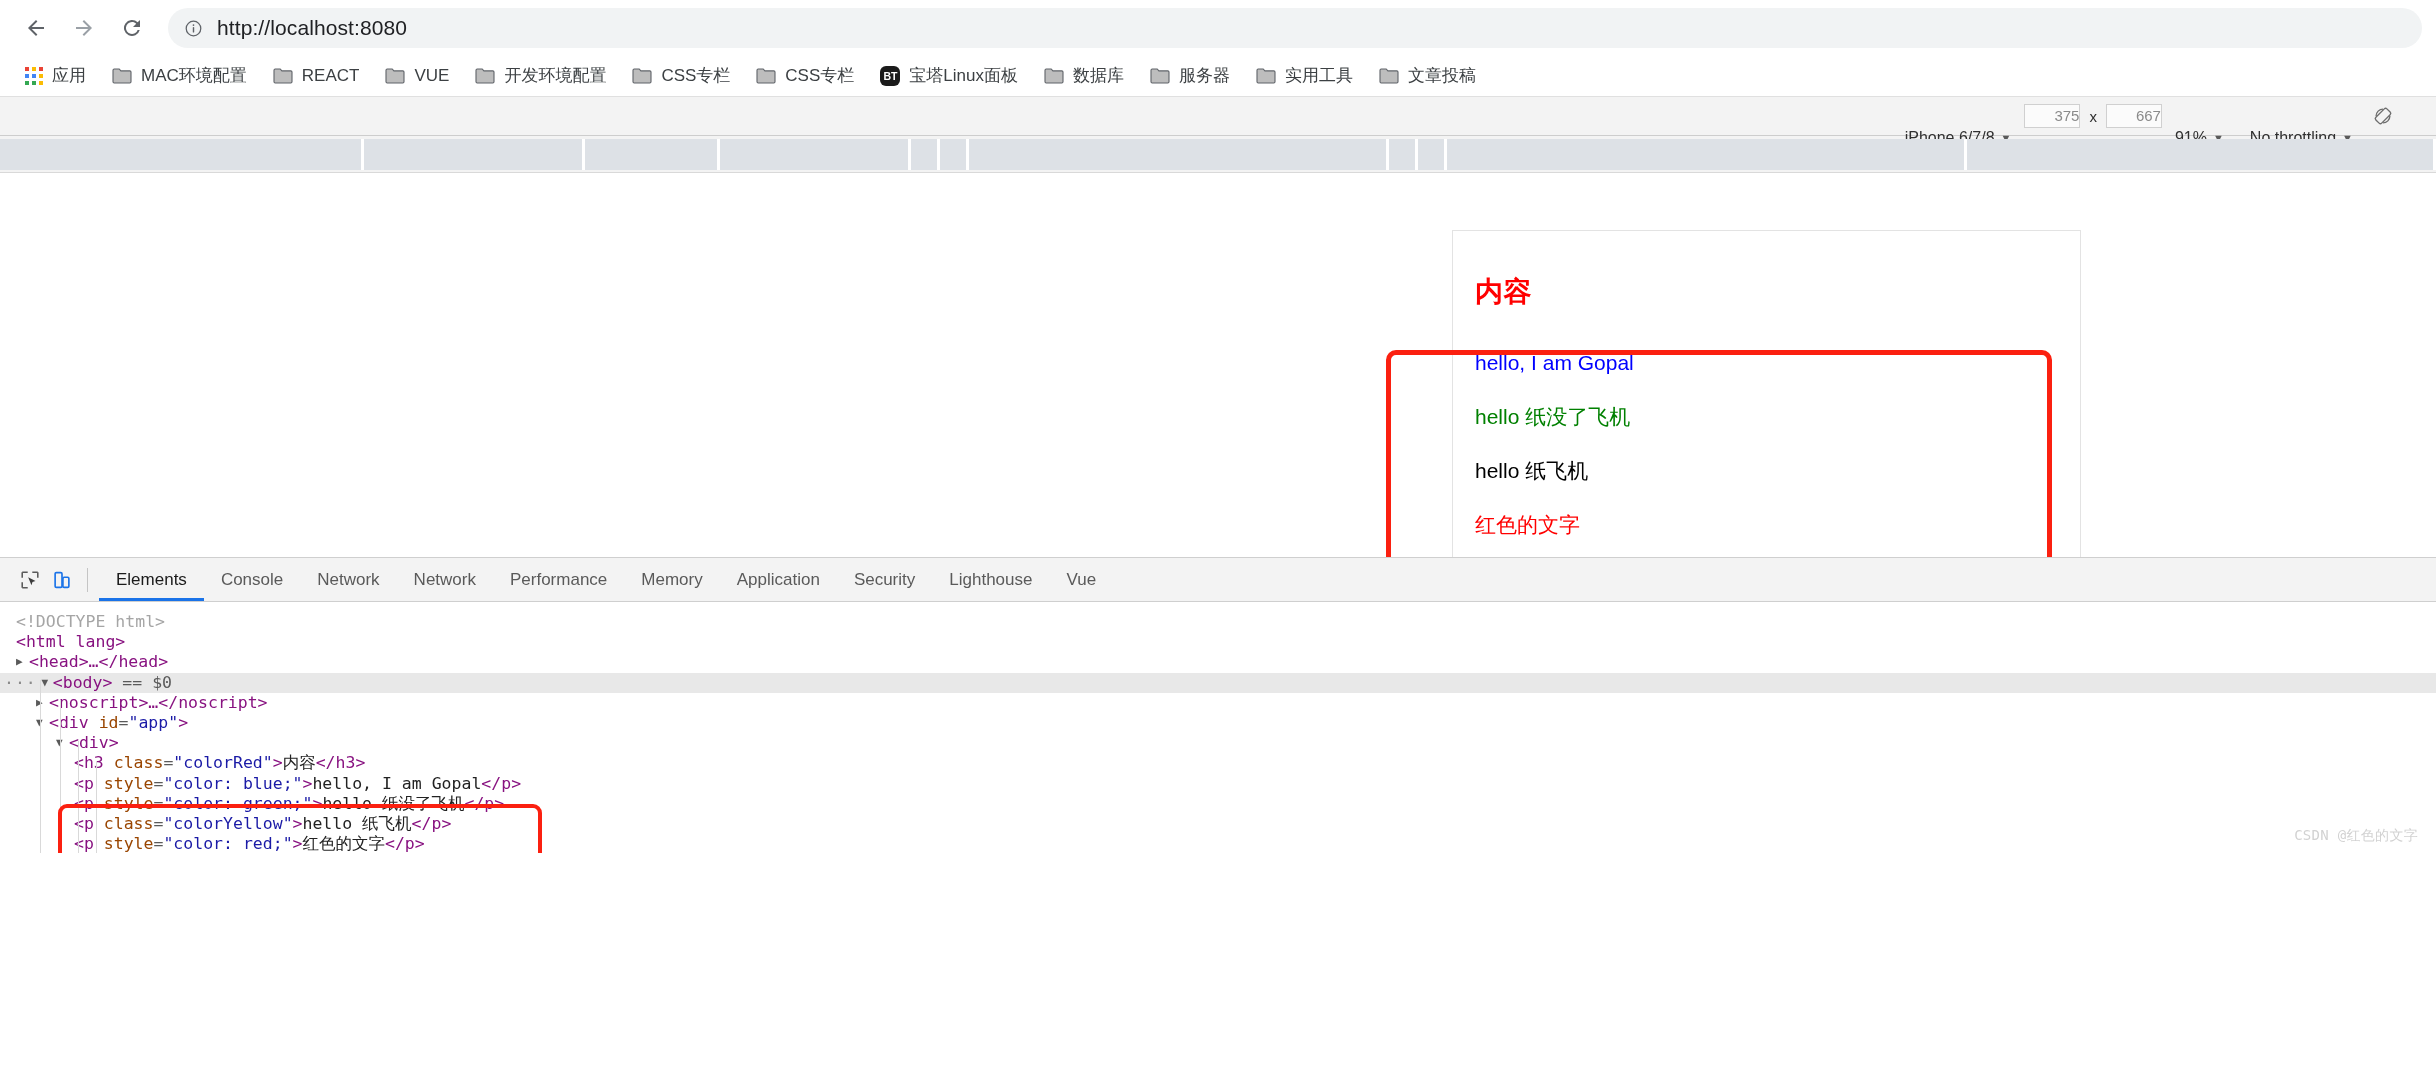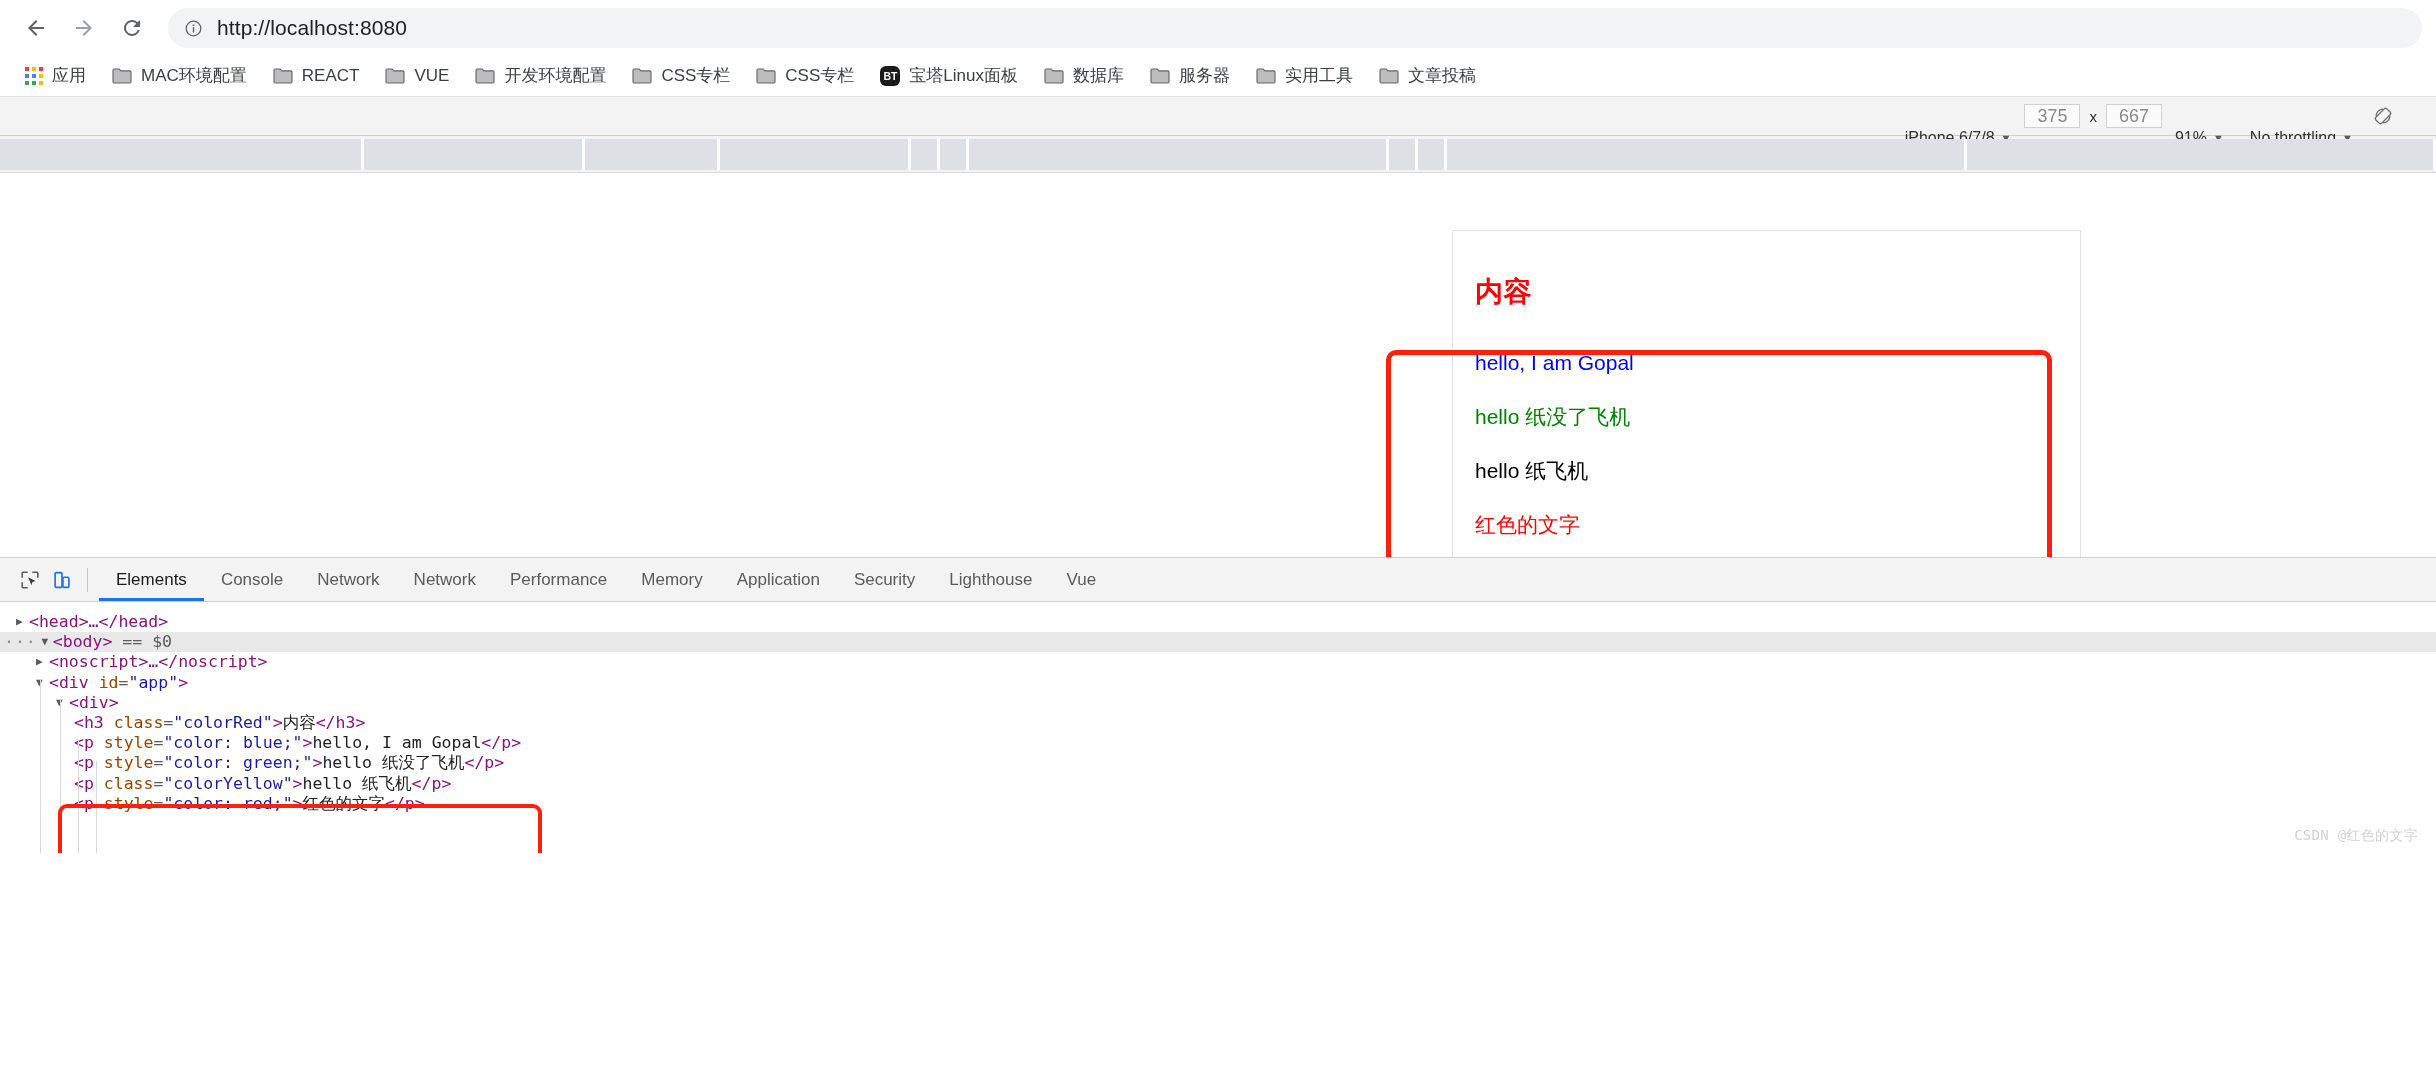--- a/index.html
+++ b/index.html
@@ -112,22 +112,22 @@
     gap: 0;
     font-size: 16px;
     color: #303030;
   }
   .dev-item { display:flex; align-items:center; gap:6px; padding: 0 13px; white-space: nowrap; margin-top: 44px;}
   .caret { font-size: 11px; color: #5a5a5a; }
   .dim-input {
     width: 56px; height: 24px;
     border: 1px solid #d0d0d0;
     background: #fbfbfb;
-    text-align: center;
-    font-size: 18px;
+    text-align: right;
+    font-size: 15px;
     color: #8a8a8a;
     line-height: 22px;
     font-family: "Liberation Sans", sans-serif;
   }
   .times { color:#303030; font-size:15px; padding: 0 9px; }
   .rotate-btn { padding: 0 6px; display:flex; align-items:center; color:#6e6e6e;}
 
   
   .ruler-wrap {
     background: #f3f3f3;
@@ -500,21 +500,27 @@
     <div class="dt-tab">Vue</div>
   </div>
 
   <div class="dom-tree">
 
     <div class="guide" style="left:40px; top:78px;  height:173px"></div>
     <div class="guide" style="left:60px; top:98px;  height:153px"></div>
     <div class="guide" style="left:78px; top:139px; height:112px"></div>
     <div class="guide" style="left:96px; top:159px; height: 92px"></div>
 
-
+    <div class="row">
+      <span class="doctype">&lt;!DOCTYPE html&gt;</span>
+    </div>
+
+    <div class="row">
+      <span class="tw">&lt;html lang&gt;</span>
+    </div>
 
     <div class="row">
       <span class="arrow">▶</span><span class="tw">&lt;head&gt;…&lt;/head&gt;</span>
     </div>
 
     <div class="row sel" style="padding-left:0">
       <span class="dots" style="padding-left:4px">···</span><span class="arrow" style="width:16px;text-align:center">▼</span><span class="tw">&lt;body&gt;</span><span class="eq"> == $0</span>
     </div>
 
     <div class="row" style="padding-left:36px">

